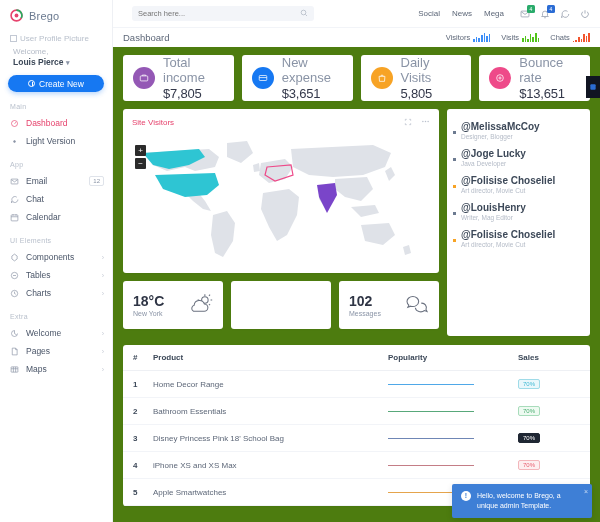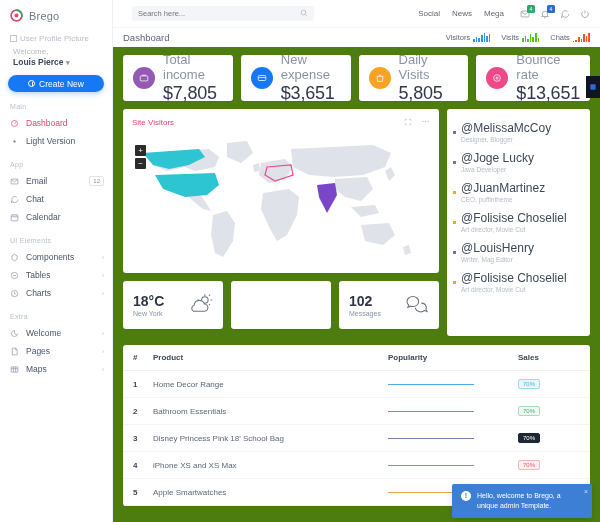--- a/index.html
+++ b/index.html
@@ -87,42 +87,42 @@
 
   
   .stats { display:flex; gap:8px; }
   .stat {
     flex:1; background:#fff; border-radius:3px; height:46px;
     display:flex; align-items:center; gap:8px; padding:0 10px;
     box-shadow:0 1px 2px rgba(0,0,0,.04);
   }
   .stat-ic { width:22px;height:22px;border-radius:50%;flex:none;display:flex;align-items:center;justify-content:center;color:#fff;font-size:9px;}
   .stat-label { font-size:13px; color:#8a94a6; margin-bottom:1px;}
-  .stat-value { font-size:18px; color:#33384a; letter-spacing:-.2px;}
+  .stat-value { font-size:13px; color:#33384a; letter-spacing:-.2px;}
 
   .row2 { display:flex; gap:8px; margin-top:8px; }
 
   .card { background:#fff; border-radius:3px; box-shadow:0 1px 2px rgba(0,0,0,.04); }
   .card-head { display:flex; align-items:center; padding:7px 9px 3px 9px;}
   .card-title { font-size:8px; color:#e6436d; }
   .card-actions { margin-left:auto; display:flex; align-items:center; gap:9px; color:#b9c0cc;}
 
   .map-card { width:316px; height:164px; position:relative; overflow:hidden;}
   .map-wrap { position:absolute; left:0; top:22px; width:316px; height:138px; }
   .map-zoom { position:absolute; left:12px; top:36px; display:flex; flex-direction:column; gap:2px; z-index:3;}
   .map-zoom div {
     width:11px;height:11px;background:#2b2b2b;color:#fff;font-size:8px;
     display:flex;align-items:center;justify-content:center;cursor:pointer;border-radius:1px;
   }
 
   .fol-card { flex:1; height:227px; position:relative; overflow:hidden;}
   .fol-list { padding:12px 9px 0 14px; }
   .fol { margin-bottom:8px; position:relative; }
   .fol .bullet { position:absolute; left:-8px; top:10px; width:3px; height:3px; }
-  .fol .nm { font-size:12px; font-weight:normal; color:#3c4858; }
+  .fol .nm { font-size:10px; font-weight:bold; color:#3c4858; }
   .fol .rl { font-size:6.5px; color:#b4bbc7; margin-top:1px;}
 
   .row3 { display:flex; gap:8px; margin-top:8px; width:316px;}
   .mini { background:#fff;border-radius:3px;height:48px;flex:1;display:flex;align-items:center;padding:0 10px;box-shadow:0 1px 2px rgba(0,0,0,.04);}
   .mini .big { font-size:14px; font-weight:bold; color:#2f3545; }
   .mini .sub { font-size:7px; color:#8a94a6; margin-top:1px;}
   .mini .art { margin-left:auto; color:#5d6778; }
 
   
   .table-card { margin-top:9px; background:#fff; border-radius:3px; box-shadow:0 1px 2px rgba(0,0,0,.04); overflow:hidden;}
@@ -544,25 +544,20 @@
           <div class="fol-list" id="followers">
               <div class="fol">
                 <span class="bullet" style="background:#6c7a90"></span>
                 <div class="nm">@MelissaMcCoy</div>
                 <div class="rl">Designer, Blogger</div>
               </div>
               <div class="fol">
                 <span class="bullet" style="background:#6c7a90"></span>
                 <div class="nm">@Joge Lucky</div>
                 <div class="rl">Java Developer</div>
-              </div>
-              <div class="fol">
-                <span class="bullet" style="background:#f7a325"></span>
-                <div class="nm">@JuanMartinez</div>
-                <div class="rl">CEO, puffintheme</div>
               </div>
               <div class="fol">
                 <span class="bullet" style="background:#f7a325"></span>
                 <div class="nm">@Folisise Choseliel</div>
                 <div class="rl">Art director, Movie Cut</div>
               </div>
               <div class="fol">
                 <span class="bullet" style="background:#6c7a90"></span>
                 <div class="nm">@LouisHenry</div>
                 <div class="rl">Writer, Mag Editor</div>

